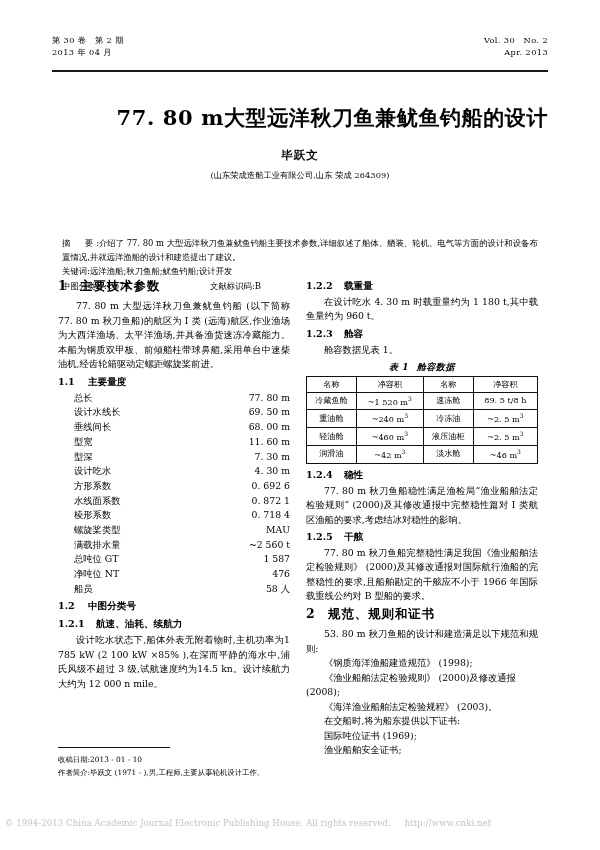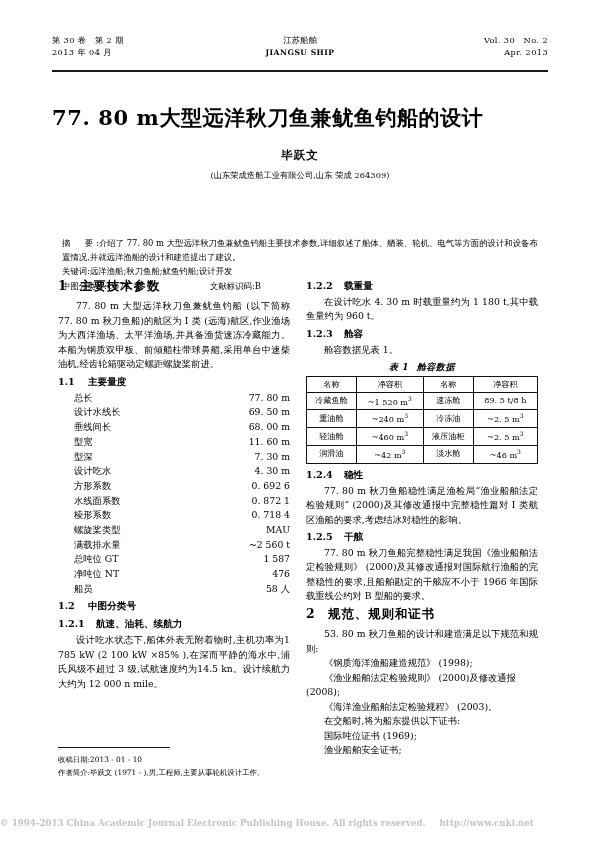--- a/index.html
+++ b/index.html
@@ -69,21 +69,21 @@
     height: 2px;
     box-sizing: border-box;
   }
 
   
   .title {
     position: absolute;
     left: 52px;
     top: 104px;
     width: 496px;
-    text-align: left;
+    text-align: right;
     font-size: 21px;
     font-weight: bold;
     letter-spacing: .6px;
     white-space: nowrap;
   }
   .title .num {
     font-family: "DejaVu Serif", "Liberation Serif", serif;
   }
   .author {
     position: absolute;
@@ -220,43 +220,38 @@
     font-size: 7.4px;
     line-height: 1.75;
   }
 
   
   .copyright {
     position: absolute;
     left: 0;
     top: 818px;
     width: 496px;
-    text-align: left;
+    text-align: center;
     font-size: 8.6px;
     color: #c3c3c3;
     font-family: "DejaVu Serif", "Liberation Serif", serif;
     letter-spacing: .05px;
     white-space: nowrap;
-    font-weight: bold;
   }
   .copyright .url { margin-left: 14px; }
 </style>
 </head>
 <body>
 
 <div class="page">
 
   <div class="runhead">
     <div class="runhead-left">
       <div class="rh-line1">第 30 卷　第 2 期</div>
       <div class="rh-line2">2013 年 04 月</div>
-    </div>
-    <div class="runhead-center">
-      <div class="rh-cn">江苏船舶</div>
-      <div class="rh-en">JIANGSU SHIP</div>
     </div>
     <div class="runhead-right">
       <div class="rh-line1">Vol. 30　No. 2</div>
       <div class="rh-line2">Apr. 2013</div>
     </div>
   </div>
   <div class="rule-double"></div>
 
   <div class="title">
     <span class="num">77. 80 m</span><span>大型远洋秋刀鱼兼鱿鱼钓船的设计</span>

